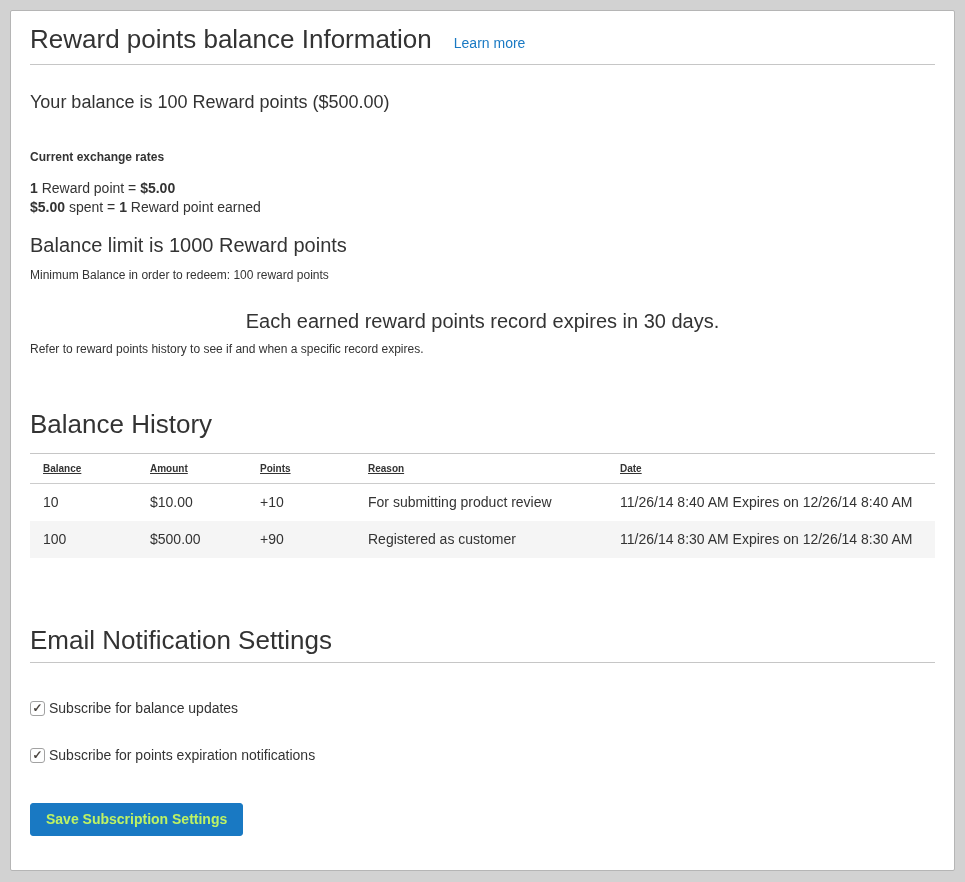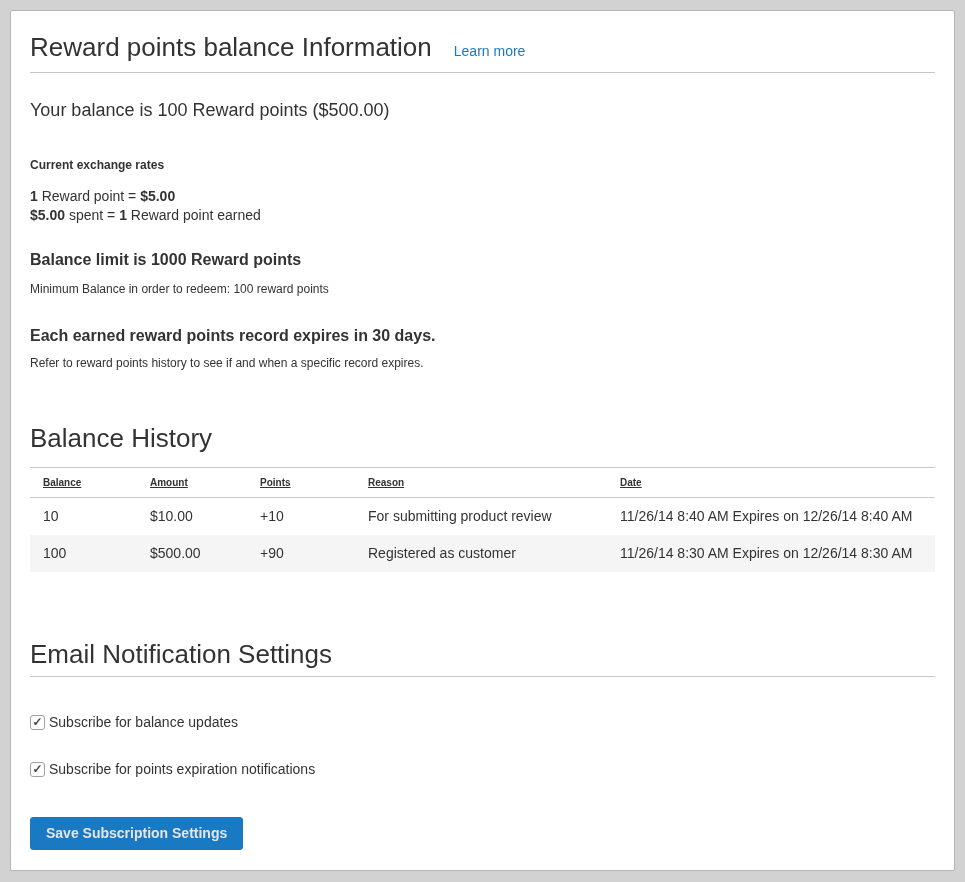--- a/index.html
+++ b/index.html
@@ -10,21 +10,21 @@
     font-family: "Liberation Sans", sans-serif;
     color: #333;
   }
   .card {
     position: absolute;
     left: 10px; top: 10px;
     width: 945px; height: 861px;
     background: #fff;
     border: 1px solid #b5b5b5;
     border-radius: 2px;
-    padding: 8px 19px;
+    padding: 0 19px;
     overflow: hidden;
   }
   
   .title-row {
     display: flex;
     align-items: baseline;
     gap: 22px;
     padding-top: 13px;
   }
   .page-title {
@@ -57,31 +57,31 @@
     line-height: 17px;
     font-weight: 700;
   }
   .rates-block { margin: 13px 0 0 0; }
   .rate-line {
     margin: 0;
     font-size: 14px;
     line-height: 19px;
   }
   .bold-heading {
-    margin: 26px 0 0 0;
-    font-size: 16px;
-    line-height: 17px;
-    font-weight: 700;
+    margin: 20px 0 0 0;
+    font-size: 20px;
+    line-height: 17px;
+    font-weight: 400;
   }
   .plain-line {
     margin: 13px 0 0 0;
     font-size: 12px;
     line-height: 17px;
   }
-  .bold-heading.gap-lg { margin-top: 29px; }
+  .bold-heading.gap-lg { margin-top: 29px; text-align: center; }
   .plain-line.gap-sm { margin-top: 11px; }
   
   .section-title {
     margin: 50px 0 0 0;
     font-size: 26px;
     line-height: 32px;
     font-weight: 400;
     color: #333;
   }
   .section-title.email { margin-top: 66px; }
@@ -149,21 +149,21 @@
     pointer-events: none;
   }
   .cb-mark::before { content: "\2713"; }
   .cb input:checked + .cb-mark { display: block; }
   .check-label { font-size: 14px; line-height: 17px; }
   
   .save-btn {
     display: inline-block;
     margin-top: 39px;
     background: var(--accent-blue, #1979c3);
-    color: #e5e5e5;
+    color: #bef264;
     border: 1px solid var(--accent-blue, #1979c3);
     border-radius: 3px;
     font-family: "Liberation Sans", sans-serif;
     font-size: 14px;
     font-weight: 700;
     line-height: 17px;
     padding: 7px 15px;
     cursor: pointer;
   }
 </style>

